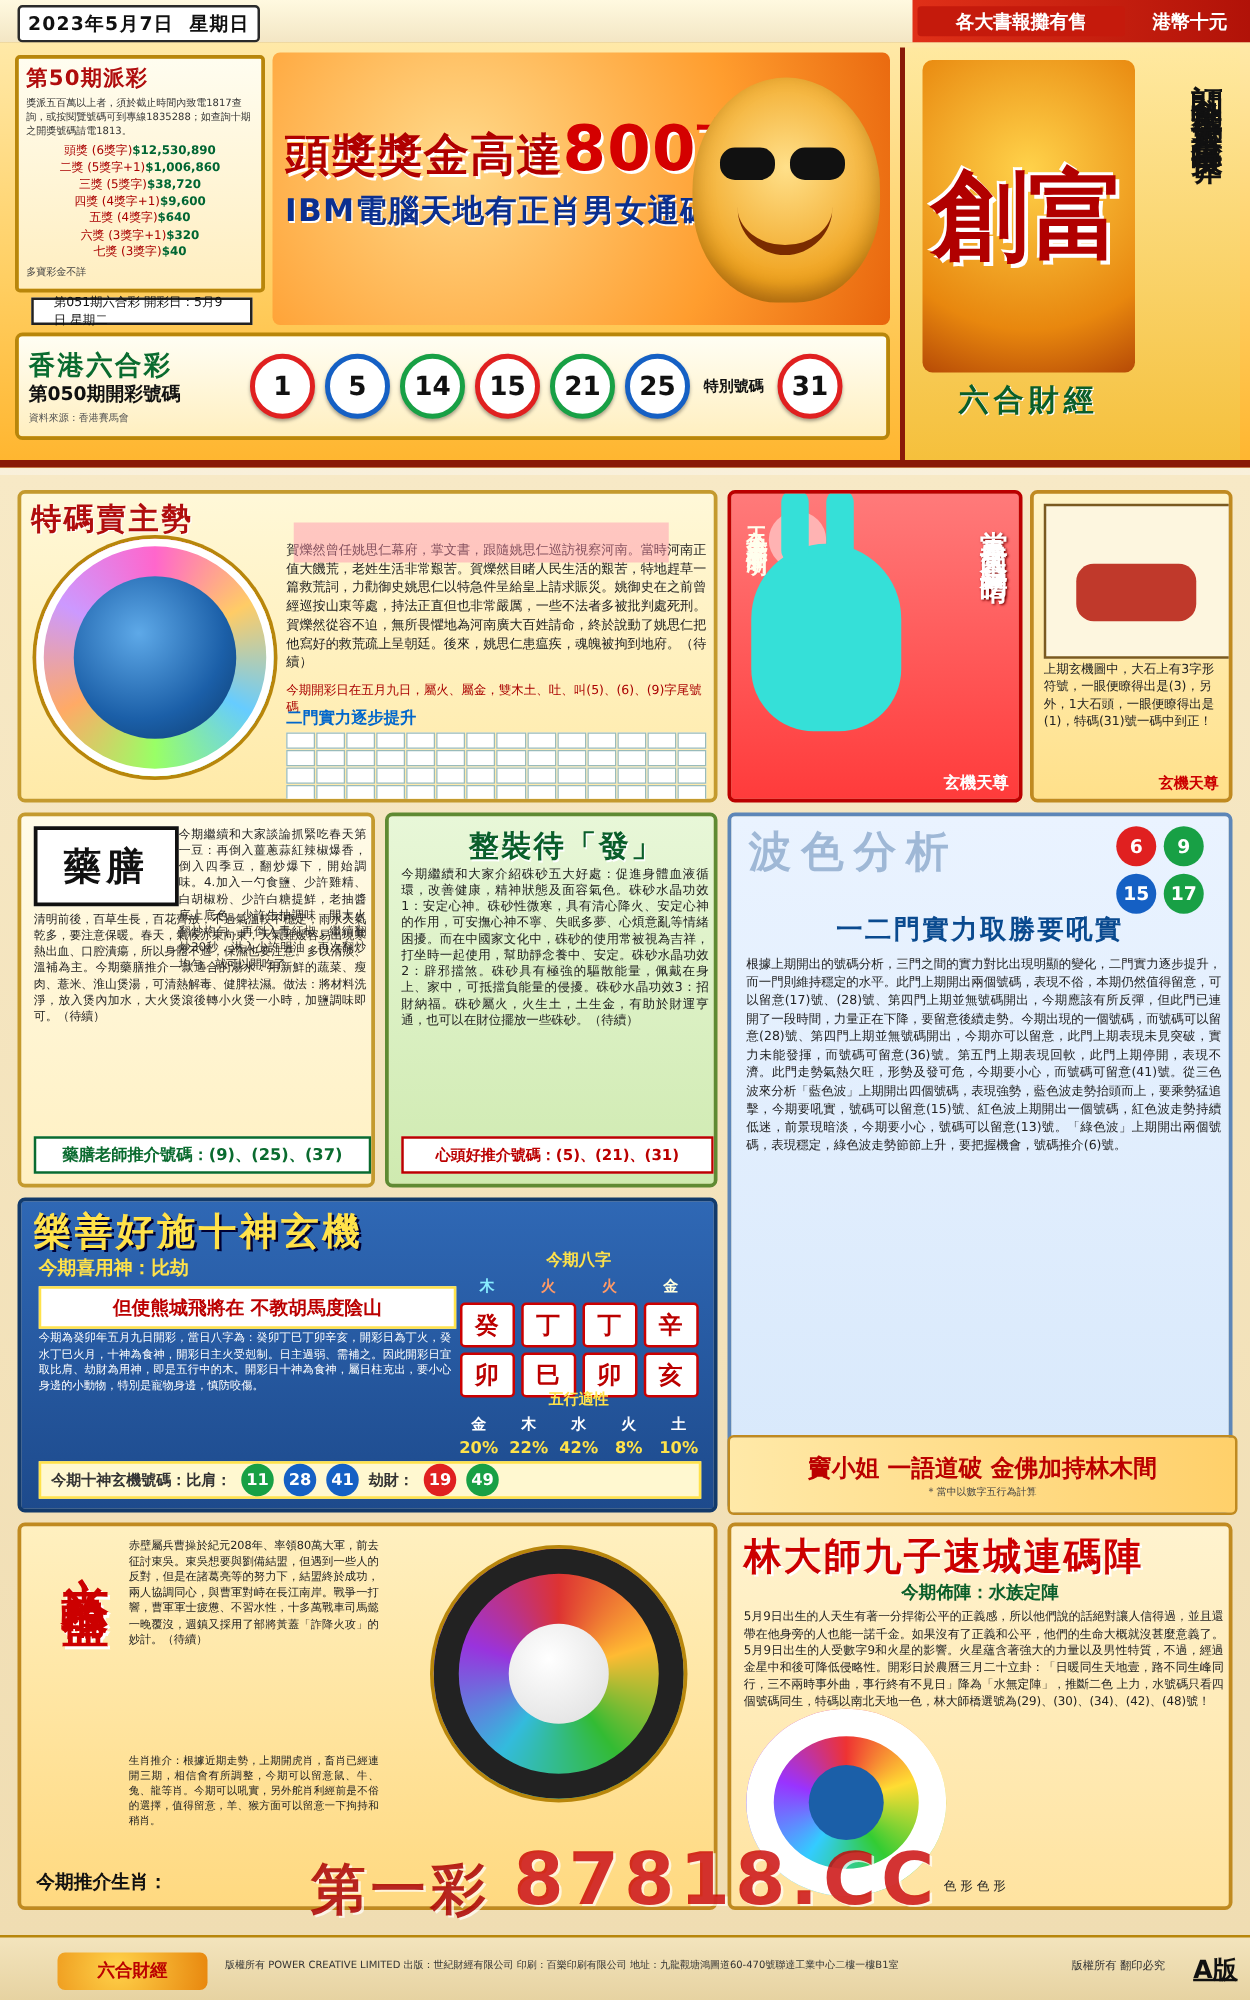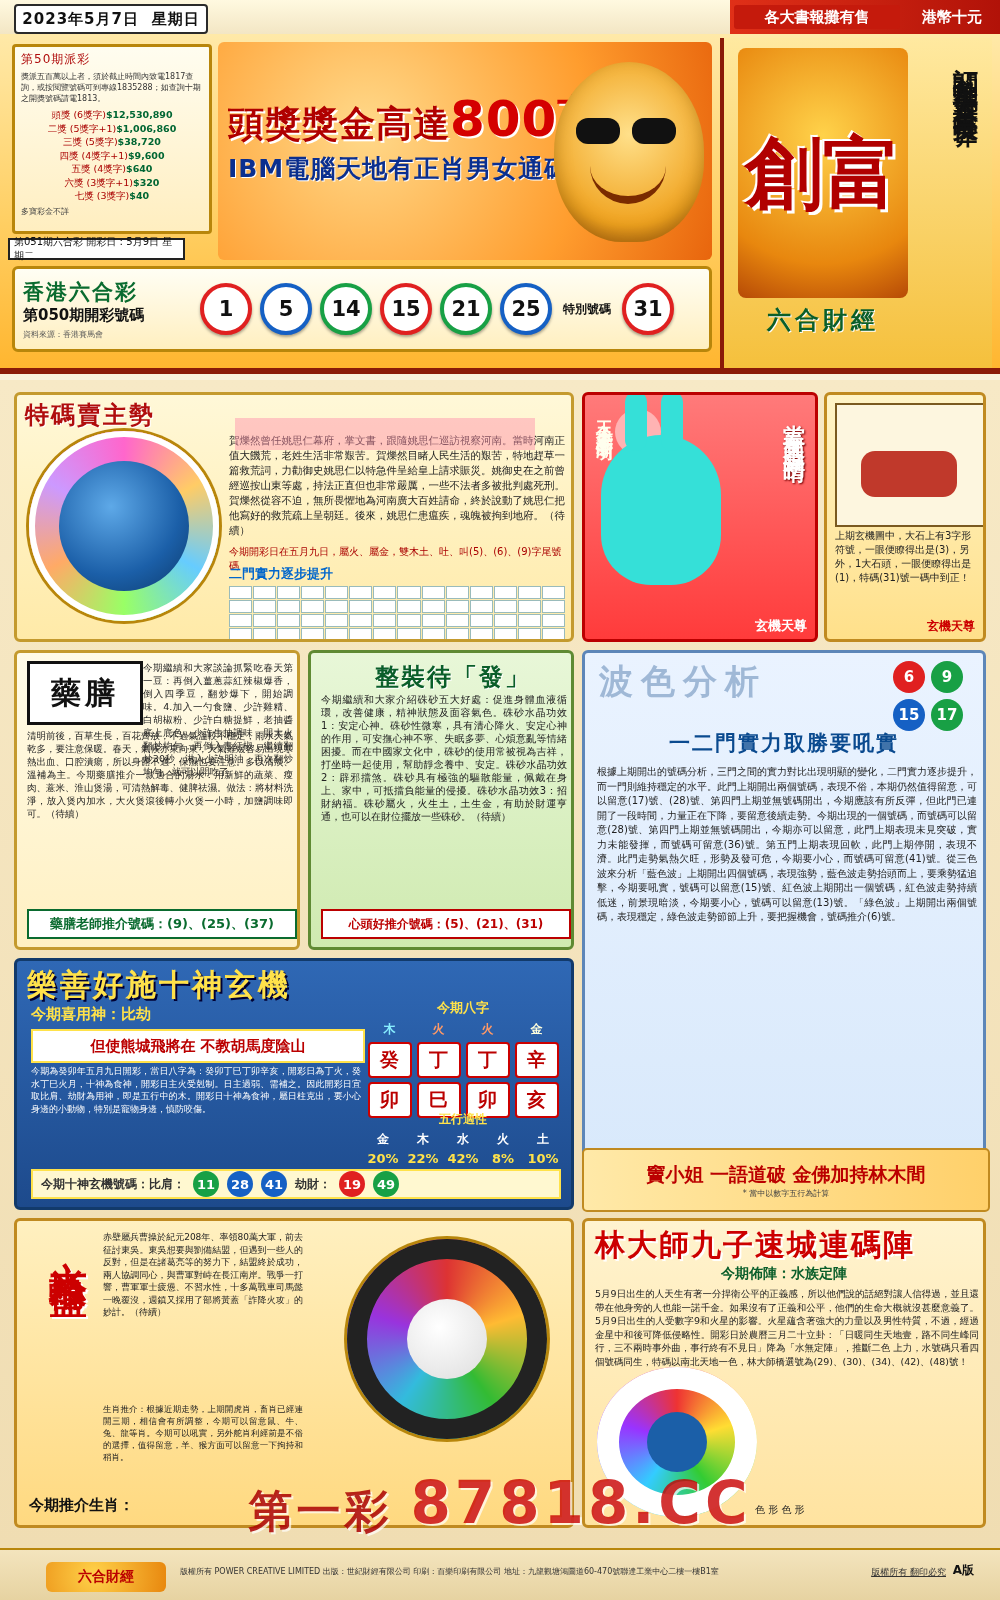--- a/index.html
+++ b/index.html
@@ -29,31 +29,31 @@
   
   .headband{position:absolute;left:0;top:34px;width:1000px;height:340px;
      background:linear-gradient(180deg,#ffe9a8,#ffcf63 55%,#ffb52e);}
   .headband:after{content:"";position:absolute;left:0;bottom:0;width:1000px;height:6px;
      background:#8a1a08;}
 
   
   .payout{position:absolute;left:12px;top:44px;width:200px;height:190px;
      background:linear-gradient(180deg,#fffdf0,#ffeec0);
      border:3px solid #b8860b;border-radius:4px;padding:4px 6px;box-sizing:border-box;}
-  .payout h3{margin:0 0 3px 0;font-size:12px;color:#b00d0d;font-weight:normal;letter-spacing:1px;}
+  .payout h3{margin:0 0 3px 0;font-size:17px;color:#b00d0d;font-weight:bold;letter-spacing:1px;}
   .payout .blurb{font-size:8px;line-height:11px;color:#333;margin-bottom:4px;}
   .prz{font-size:9.5px;line-height:13.5px;color:#111;}
   .prz .row{display:flex;justify-content:center;}
   .prz .lbl{color:#a00;}
   .prz .val{font-weight:bold;color:#063;}
   .payout .foot{font-size:8px;color:#444;margin-top:3px;}
 
-  .nextdraw{position:absolute;left:8px;top:238px;width:177px;height:22px;
+  .nextdraw{position:absolute;left:25px;top:238px;width:177px;height:22px;
      background:#fff;border:2px solid #222;font-size:10px;color:#111;
-     display:flex;align-items:center;padding:0 4px;box-sizing:border-box;}
+     display:flex;align-items:center;padding:0 16px;box-sizing:border-box;}
 
   
   .resultbox{position:absolute;left:12px;top:266px;width:700px;height:86px;
      background:linear-gradient(180deg,#fffef4,#ffefc0);
      border:3px solid #b8860b;border-radius:6px;box-sizing:border-box;
      display:flex;align-items:center;padding:0 8px;}
   .resultbox .leftlab{width:150px;}
   .resultbox .leftlab .l1{font-size:21px;font-weight:bold;color:#0a6b2f;letter-spacing:2px;}
   .resultbox .leftlab .l2{font-size:15px;font-weight:bold;color:#111;}
   .resultbox .leftlab .l3{font-size:8px;color:#555;margin-top:4px;}
@@ -253,22 +253,22 @@
      text-shadow:2px 2px 0 rgba(255,255,255,.7);}
   .wm .left{font-size:44px;color:rgba(170,0,0,.85);margin-right:18px;margin-top:16px;}
 
   
   .footer{position:absolute;left:0;top:1548px;width:1000px;height:52px;
      background:linear-gradient(180deg,#f3e4bd,#e6d2a0);border-top:2px solid #b8860b;}
   .f-logo{position:absolute;left:46px;top:12px;width:120px;height:30px;
      background:radial-gradient(circle at 40% 40%,#ffd24a,#e8870e);border-radius:6px;
      display:flex;align-items:center;justify-content:center;font-size:14px;font-weight:bold;color:#b00;}
   .f-txt{position:absolute;left:180px;top:16px;width:600px;font-size:8px;line-height:11px;color:#333;}
-  .f-right{position:absolute;right:54px;top:16px;font-size:9px;color:#333;text-decoration:underline;}
-  .f-ver{position:absolute;right:26px;top:12px;font-size:12px;font-weight:bold;color:#111;}
+  .f-right{position:absolute;right:68px;top:16px;font-size:9px;color:#333;}
+  .f-ver{position:absolute;right:10px;top:12px;font-size:20px;font-weight:bold;color:#111;text-decoration:underline;}
 
   .overlay-strip{position:absolute;left:235px;top:418px;width:300px;height:32px;
      background:rgba(255,140,170,.45);}
 </style>
 </head>
 <body>
 
 <div class="page">
 
   <div class="topbar">

